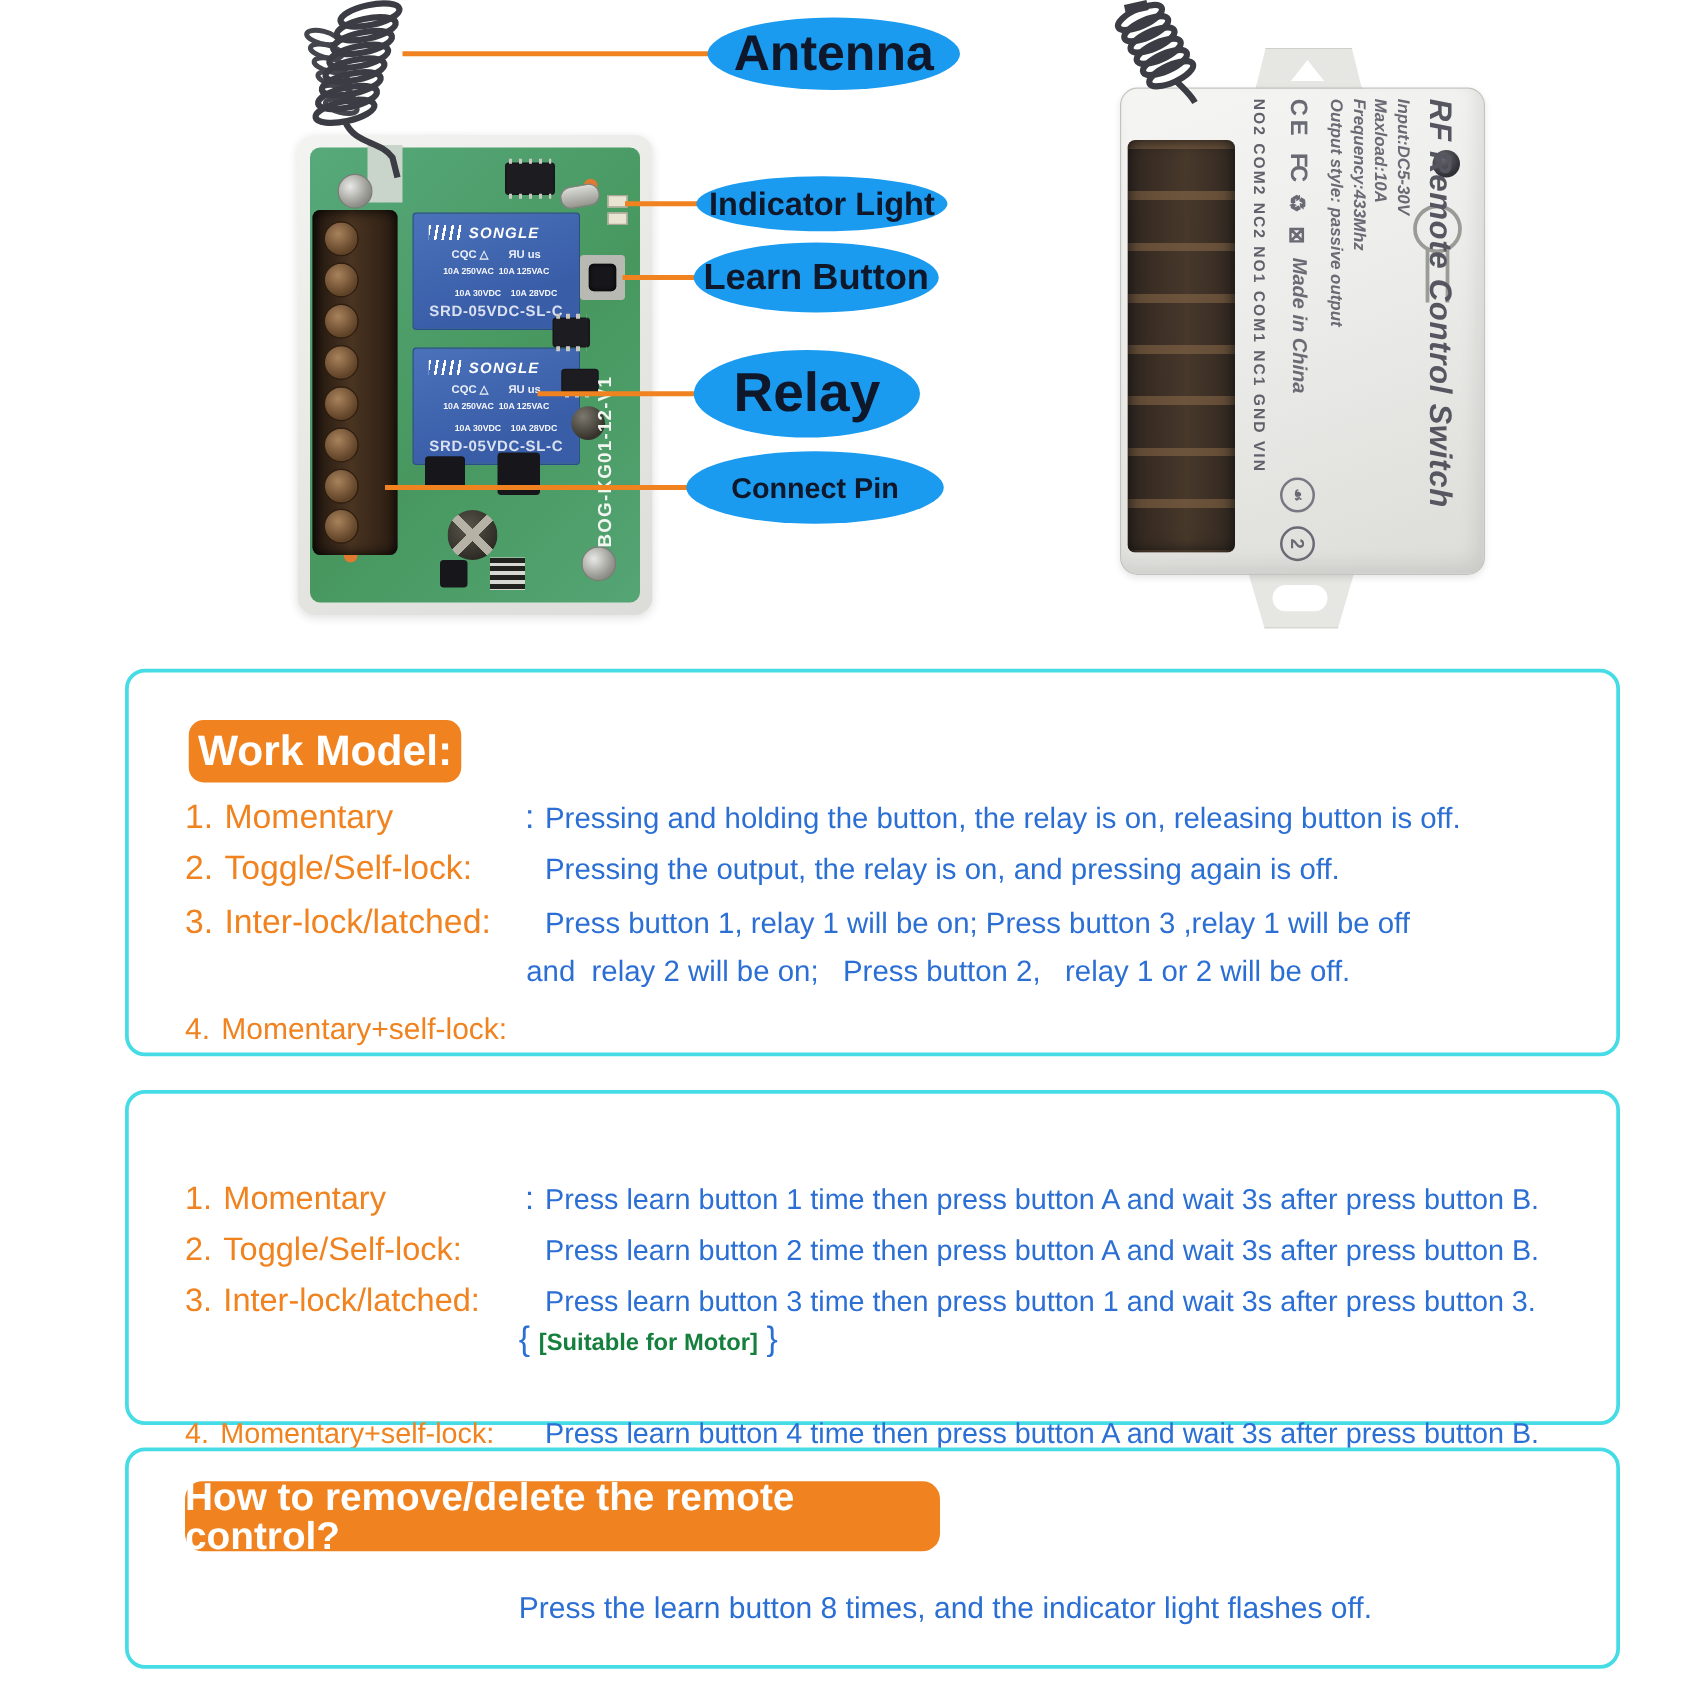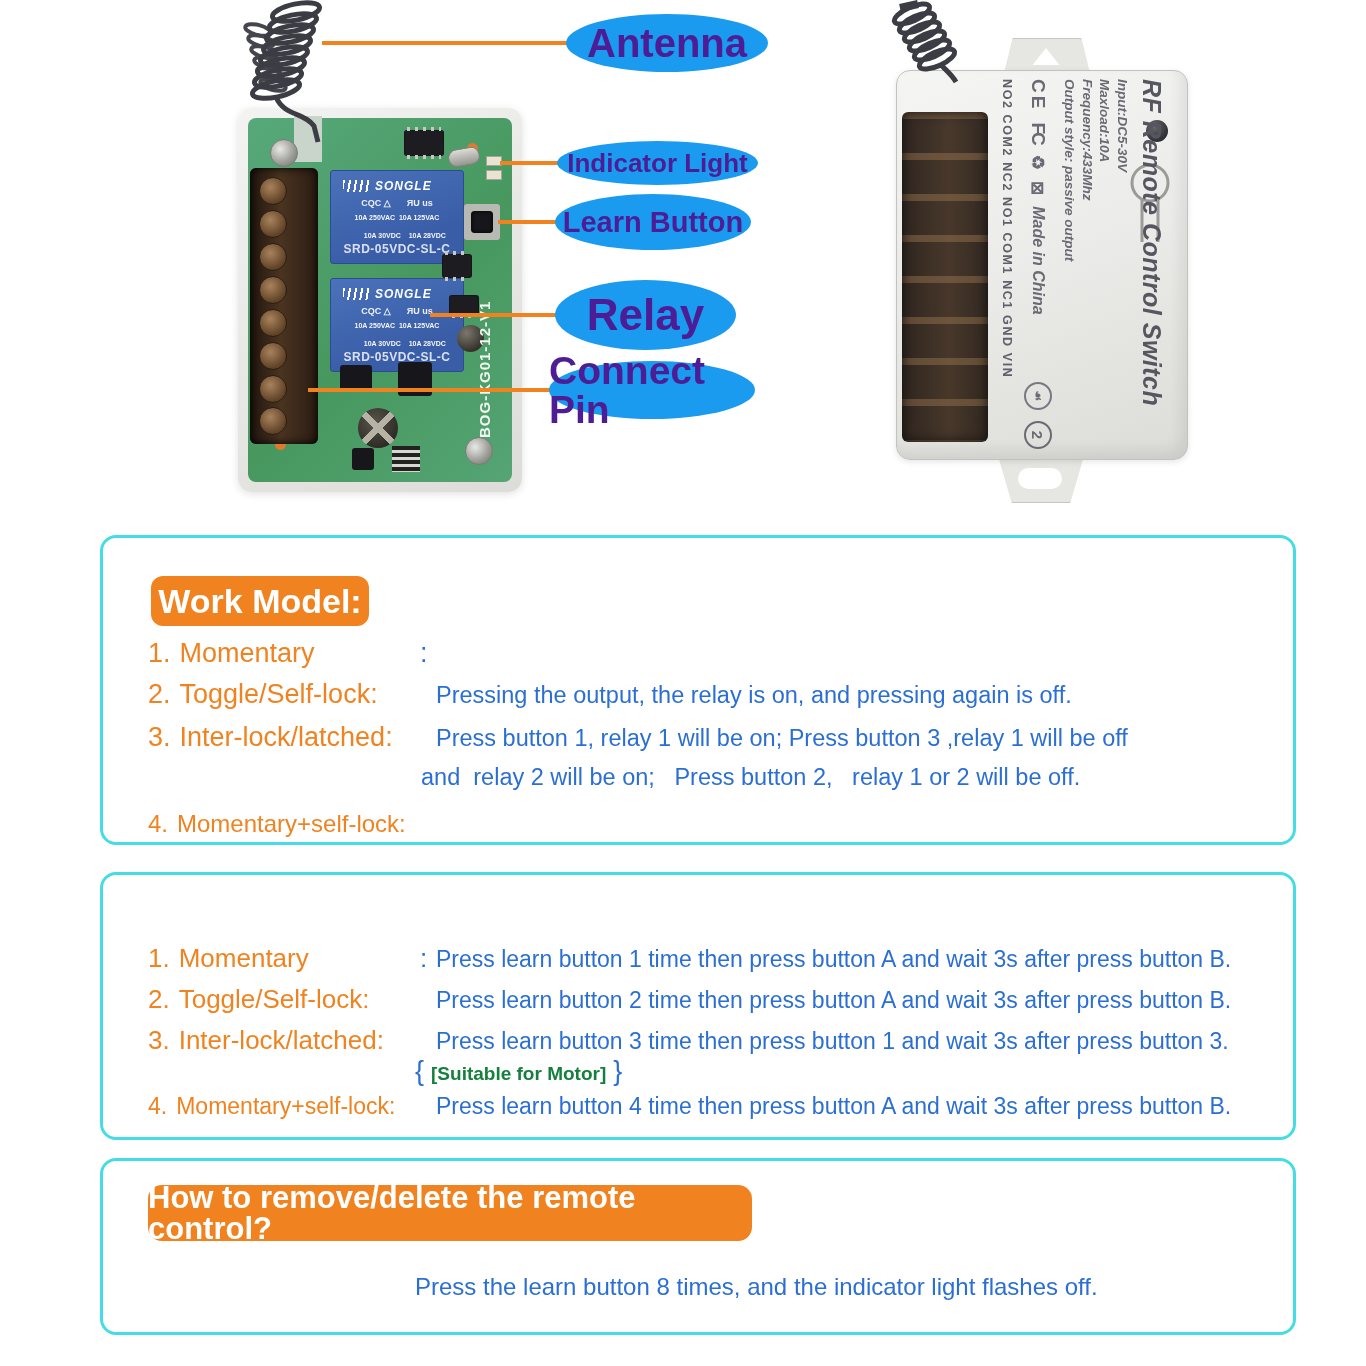--- a/index.html
+++ b/index.html
@@ -1,20 +1,20 @@
 <!DOCTYPE html>
 <html><head>
 <meta charset="utf-8">
 <style>
   html,body{margin:0;padding:0;background:#fff;}
   .page{position:relative;width:1366px;height:1366px;background:#fff;overflow:hidden;
         font-family:"Liberation Sans",sans-serif;}
 
   
-  .ellipse-label{position:absolute;background:#1a9bf0;color:#4c1d95;font-weight:bold;
+  .ellipse-label{position:absolute;background:#1a9bf0;color:#0f172a;font-weight:bold;
     border-radius:50%;display:flex;align-items:center;justify-content:center;line-height:1;}
   .pointer-line{position:absolute;height:4px;background:#f0831f;}
 
   
   .pcb-card{position:absolute;left:238px;top:108px;width:284px;height:384px;
     background:linear-gradient(150deg,#f3f3f1,#dcdcd8);border-radius:14px;
     box-shadow:0 2px 8px rgba(0,0,0,.12);}
   .pcb-board{position:absolute;left:10px;top:10px;width:264px;height:364px;
     background:linear-gradient(135deg,#57a97b,#47975f 55%,#55a575);border-radius:8px;}
   .pcb-notch{position:absolute;left:56px;top:8px;width:28px;height:46px;background:#c9d4ca;}
@@ -212,21 +212,21 @@
   <div class="pointer-line" style="left:322px;top:41px;width:246px;"></div>
   <div class="pointer-line" style="left:500px;top:161px;width:58px;"></div>
   <div class="pointer-line" style="left:498px;top:220px;width:58px;"></div>
   <div class="pointer-line" style="left:430px;top:313px;width:126px;"></div>
   <div class="pointer-line" style="left:308px;top:388px;width:242px;"></div>
 
   <div class="ellipse-label" style="left:566px;top:14px;width:202px;height:58px;font-size:40px;">Antenna</div>
   <div class="ellipse-label" style="left:557px;top:141px;width:201px;height:44px;font-size:26px;">Indicator Light</div>
   <div class="ellipse-label" style="left:555px;top:194px;width:196px;height:56px;font-size:29px;">Learn Button</div>
   <div class="ellipse-label" style="left:555px;top:280px;width:181px;height:70px;font-size:44px;">Relay</div>
-  <div class="ellipse-label" style="left:549px;top:361px;width:206px;height:58px;font-size:39px;">Connect Pin</div>
+  <div class="ellipse-label" style="left:549px;top:361px;width:206px;height:58px;font-size:23px;">Connect Pin</div>
 
   <div class="tab tab-top"></div>
   <div class="tab-top-hole"></div>
   <div class="tab tab-bot"></div>
   <div class="tab-bot-hole"></div>
   <div class="case"></div>
   <div class="case-tblock"></div>
   <div class="case-led"></div>
 
   <svg class="ant" style="left:888px;top:0;" width="100" height="92" viewBox="0 0 100 92">
@@ -267,20 +267,21 @@
     </div>
     <div class="case-terms">NO2 COM2 NC2  NO1 COM1 NC1  GND VIN</div>
   </div>
 
   <section class="info-box" style="top:535px;height:310px;">
     <div class="hdr" style="left:48px;top:38px;width:218px;height:50px;font-size:34px;">Work Model:</div>
 
     <div class="row" style="top:100px;font-size:27px;">
       <span class="lab"><span class="num">1.</span><span>Momentary</span></span>
       <span class="colon">:</span>
+      <span class="txt" style="font-size:23.5px;">Pressing and holding the button, the relay is on, releasing button is off.</span>
     </div>
     <div class="row" style="top:141px;font-size:27px;">
       <span class="lab"><span class="num">2.</span><span>Toggle/Self-lock:</span></span>
       <span class="colon"></span>
       <span class="txt" style="font-size:23.5px;">Pressing the output, the relay is on, and pressing again is off.</span>
     </div>
     <div class="row" style="top:184px;font-size:27px;">
       <span class="lab"><span class="num">3.</span><span>Inter-lock/latched:</span></span>
       <span class="colon"></span>
       <span class="txt" style="font-size:23.5px;">Press button 1, relay 1 will be on; Press button 3 ,relay 1 will be off</span>
@@ -310,21 +311,21 @@
       <span class="txt" style="font-size:23px;">Press learn button 3 time then press button 1 and wait 3s after press button 3.</span>
     </div>
     <div class="note-line" style="left:312px;top:181px;">
       <span class="brace">{</span>
       <span class="note-bracket">[Suitable for Motor]</span>
       <span class="brace">}</span>
     </div>
     <div class="row" style="top:218px;font-size:23px;">
       <span class="lab"><span class="num">4.</span><span>Momentary+self-lock:</span></span>
       <span class="colon"></span>
-      <span class="txt" style="font-size:23px;">Press learn button 4 time then press button A and wait 3s after press button B.</span>
+      <span class="txt" style="font-size:23px;margin-top:40px;">Press learn button 4 time then press button A and wait 3s after press button B.</span>
     </div>
   </section>
 
   <section class="info-box" style="top:1158px;height:177px;">
     <div class="hdr" style="left:45px;top:24px;width:604px;height:56px;font-size:31px;border-radius:14px;">How to remove/delete the remote control?</div>
     <div class="cont" style="left:312px;top:112px;font-size:24px;">Press the learn button 8 times, and the indicator light flashes off.</div>
   </section>
 
 </div>
 

